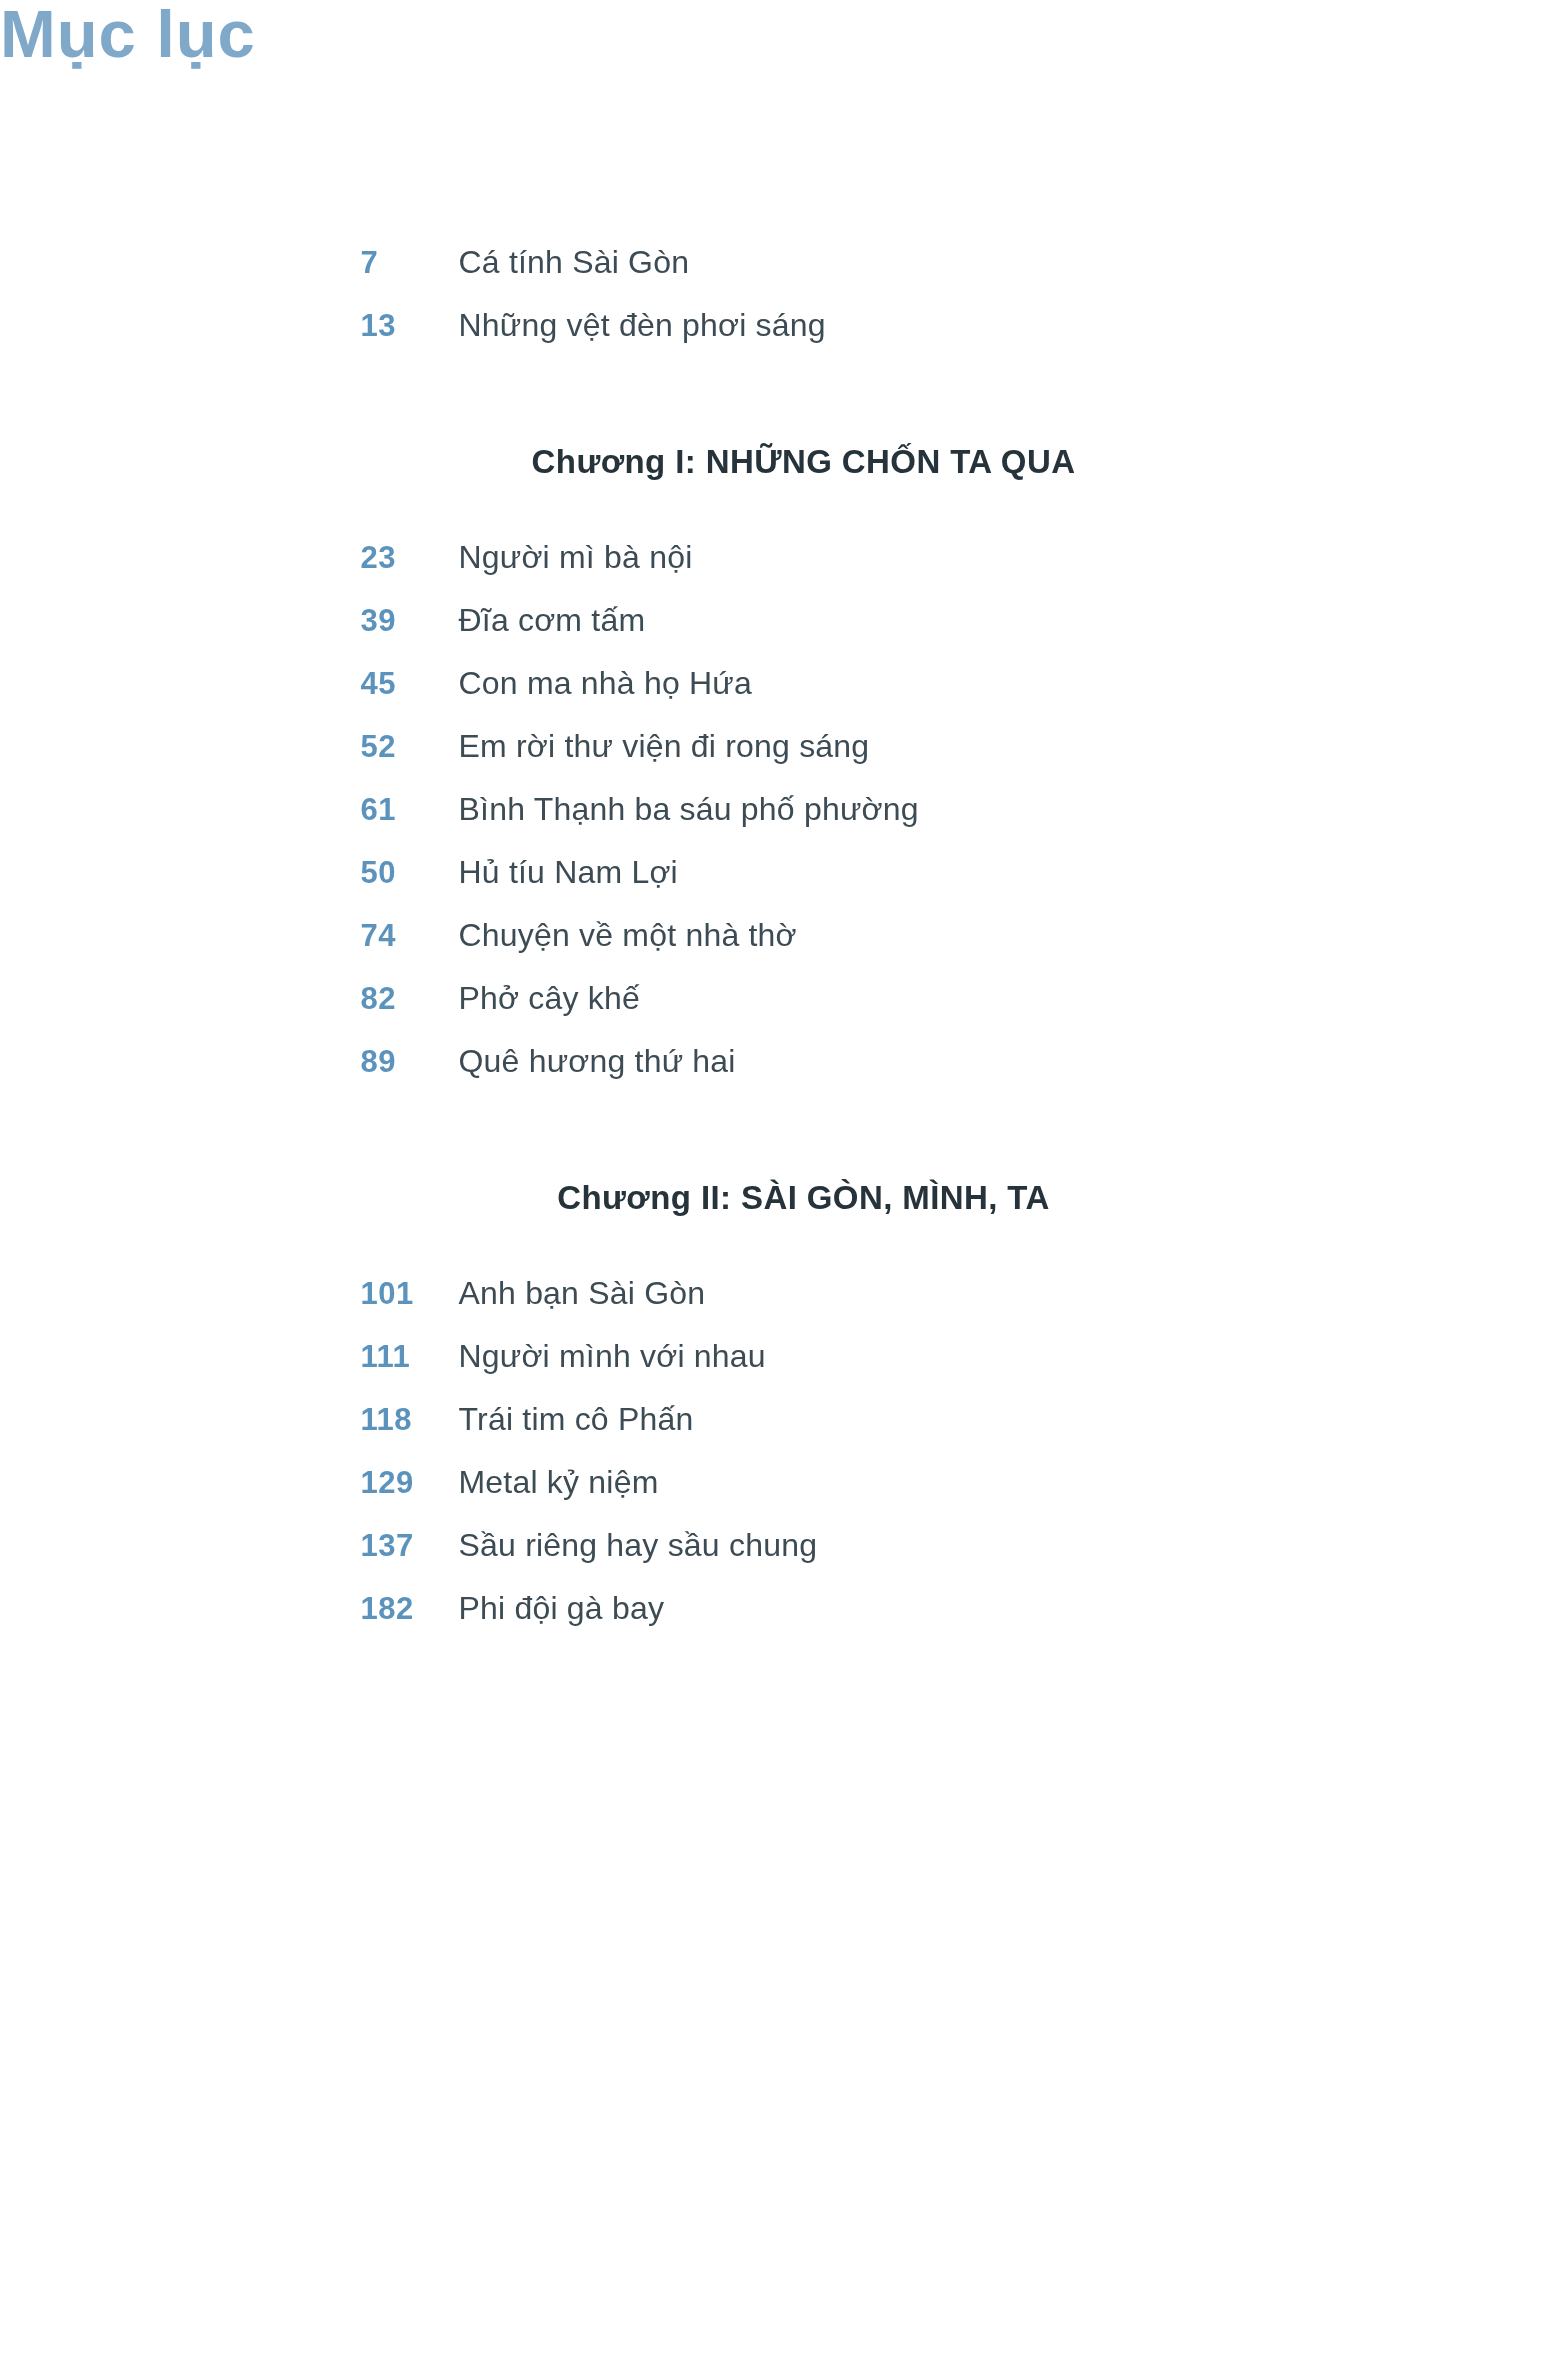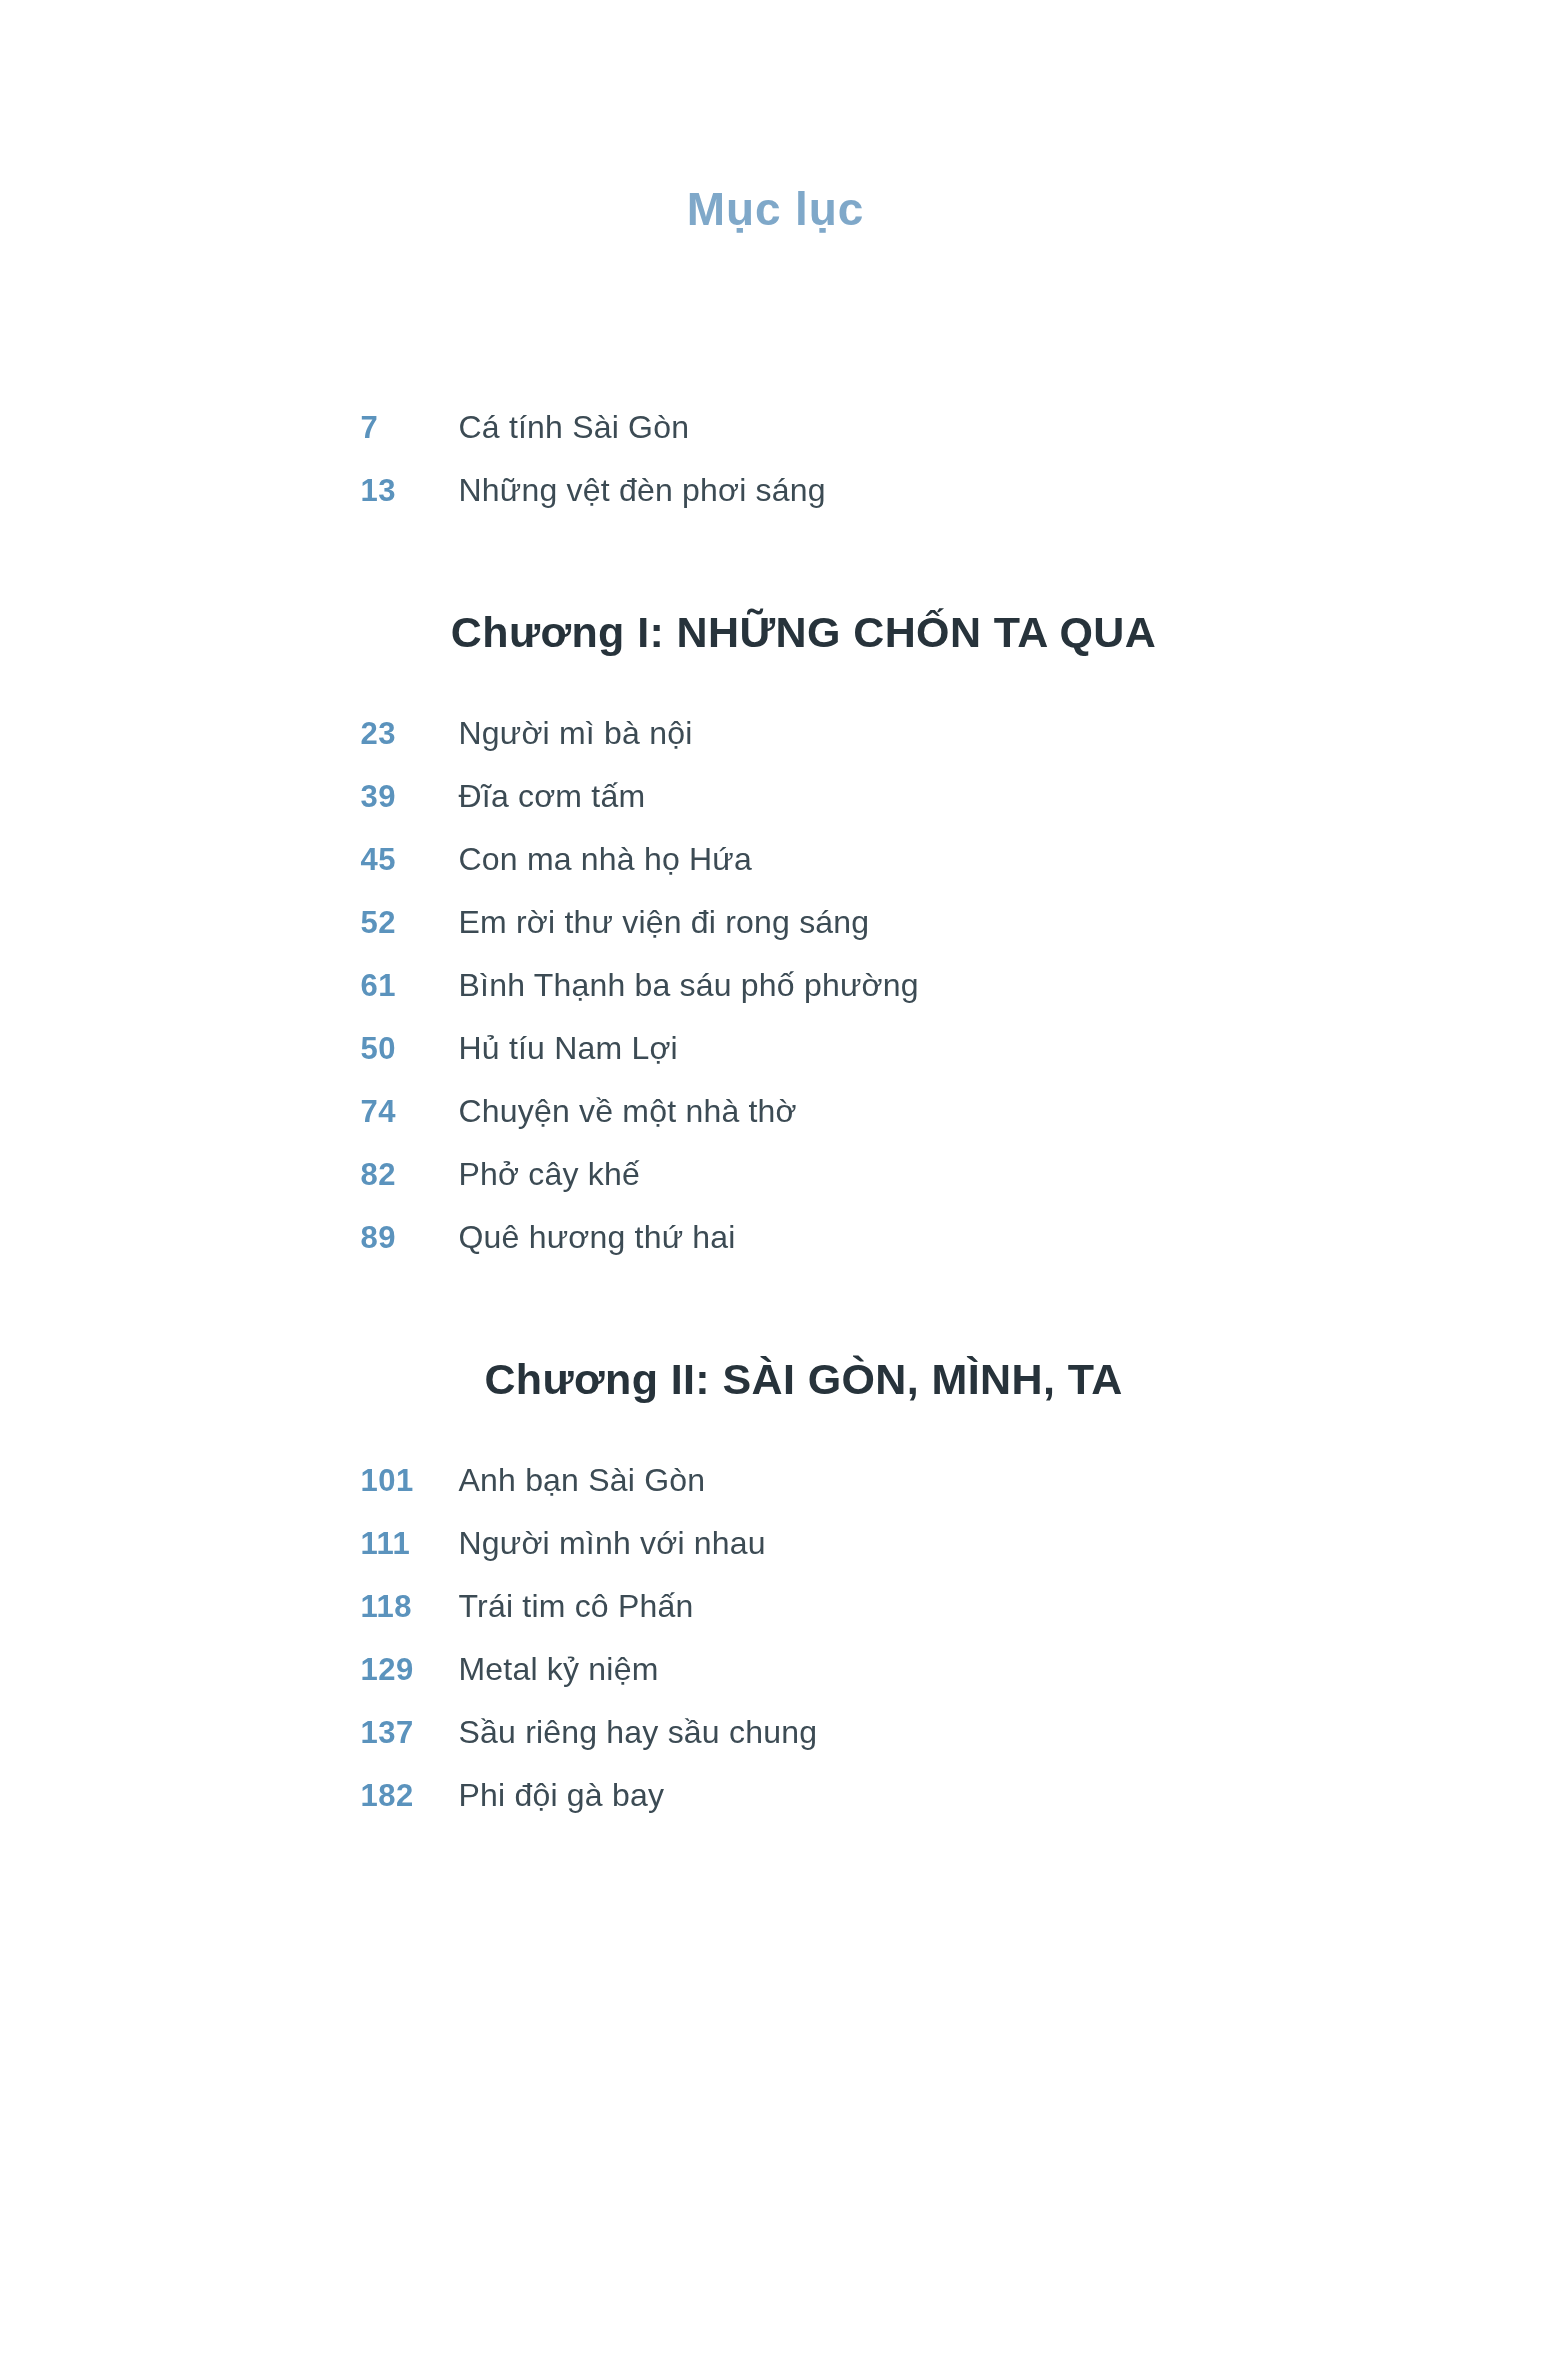--- a/index.html
+++ b/index.html
@@ -16,27 +16,25 @@
 
   .page {
     position: relative;
     width: 1551px;
     height: 2375px;
     background: #ffffff;
     box-sizing: border-box;
   }
 
   .toc-title {
-    text-align: center;
     color: #7fa8c9;
-    font-size: 46px;
+    font-size: 67px;
     font-weight: bold;
     letter-spacing: 0.9px;
     margin: 0;
-    padding-top: 186px;
     line-height: 1;
   }
 
   .toc-body {
     margin: 0 auto;
     width: 932px;
     padding-top: 168px;
   }
 
   .toc-row {
@@ -60,21 +58,21 @@
   .toc-label {
     color: #3c4b54;
     font-size: 32px;
     font-weight: 400;
     letter-spacing: 0.2px;
   }
 
   .chapter-heading {
     text-align: center;
     color: #27333b;
-    font-size: 43px;
+    font-size: 33px;
     font-weight: bold;
     letter-spacing: 0.4px;
     margin: 0;
     padding-left: 56px;
   }
 
   .gap-before-chapter {
     height: 73px;
   }
   .gap-after-chapter {

